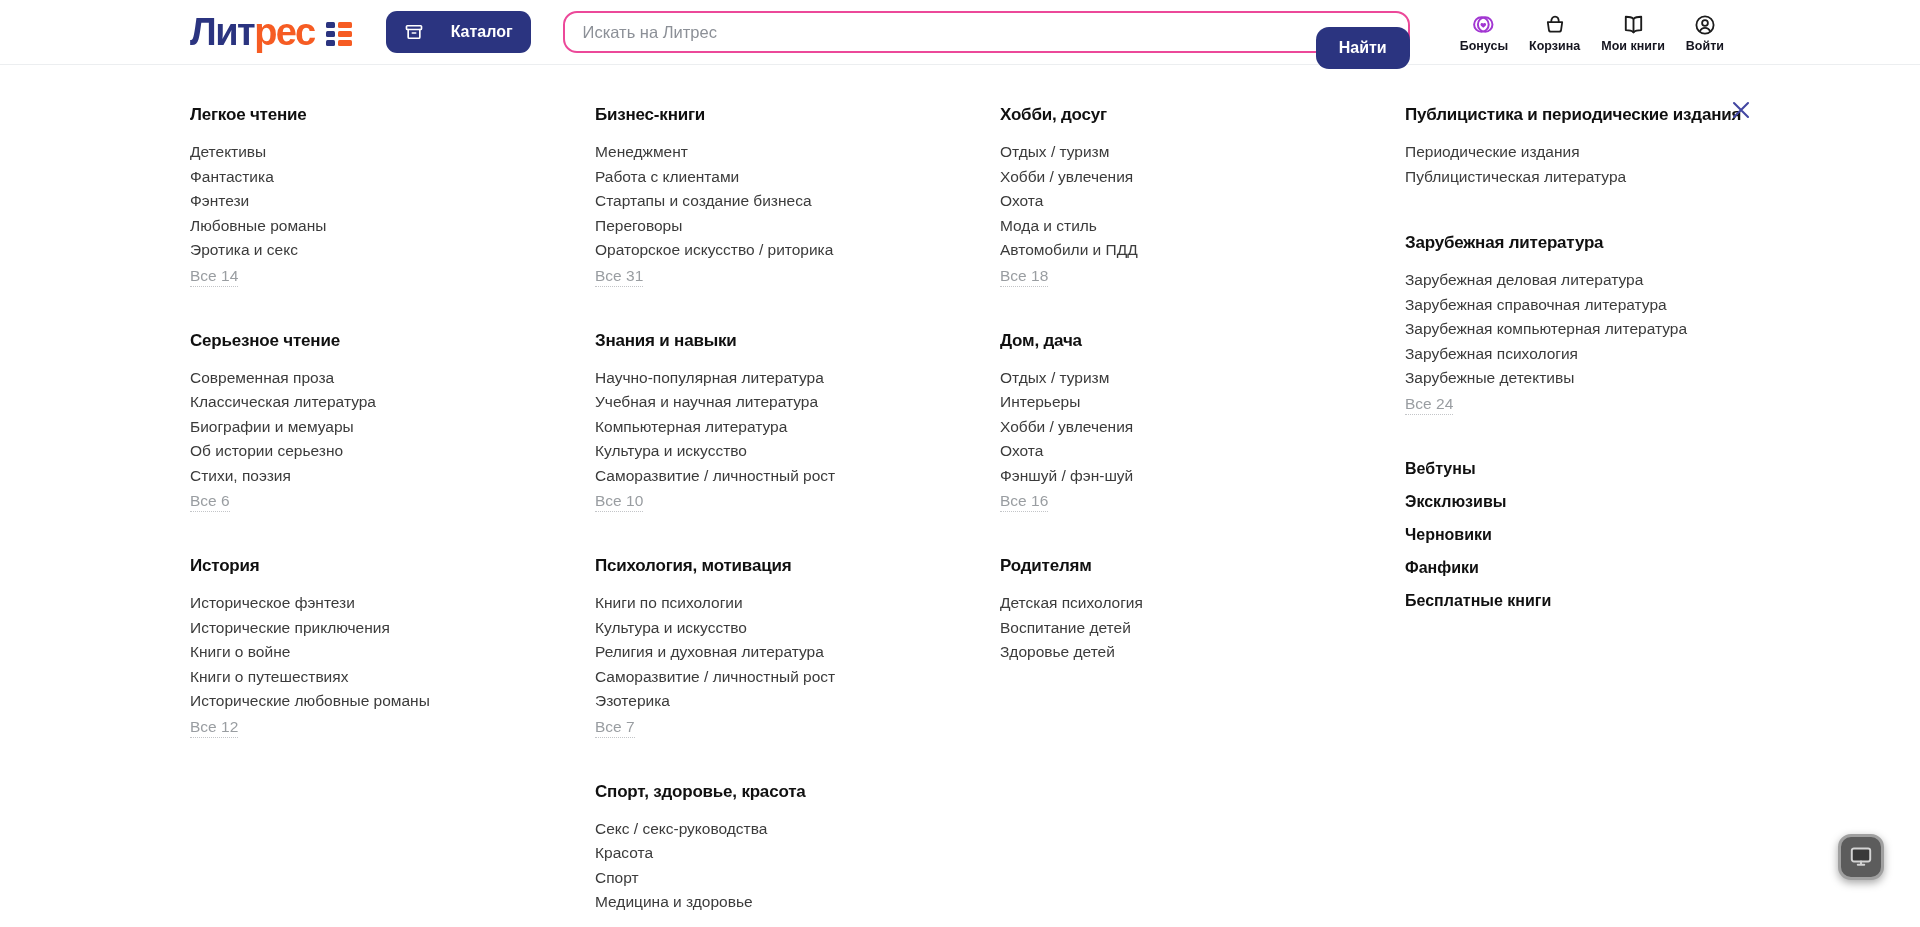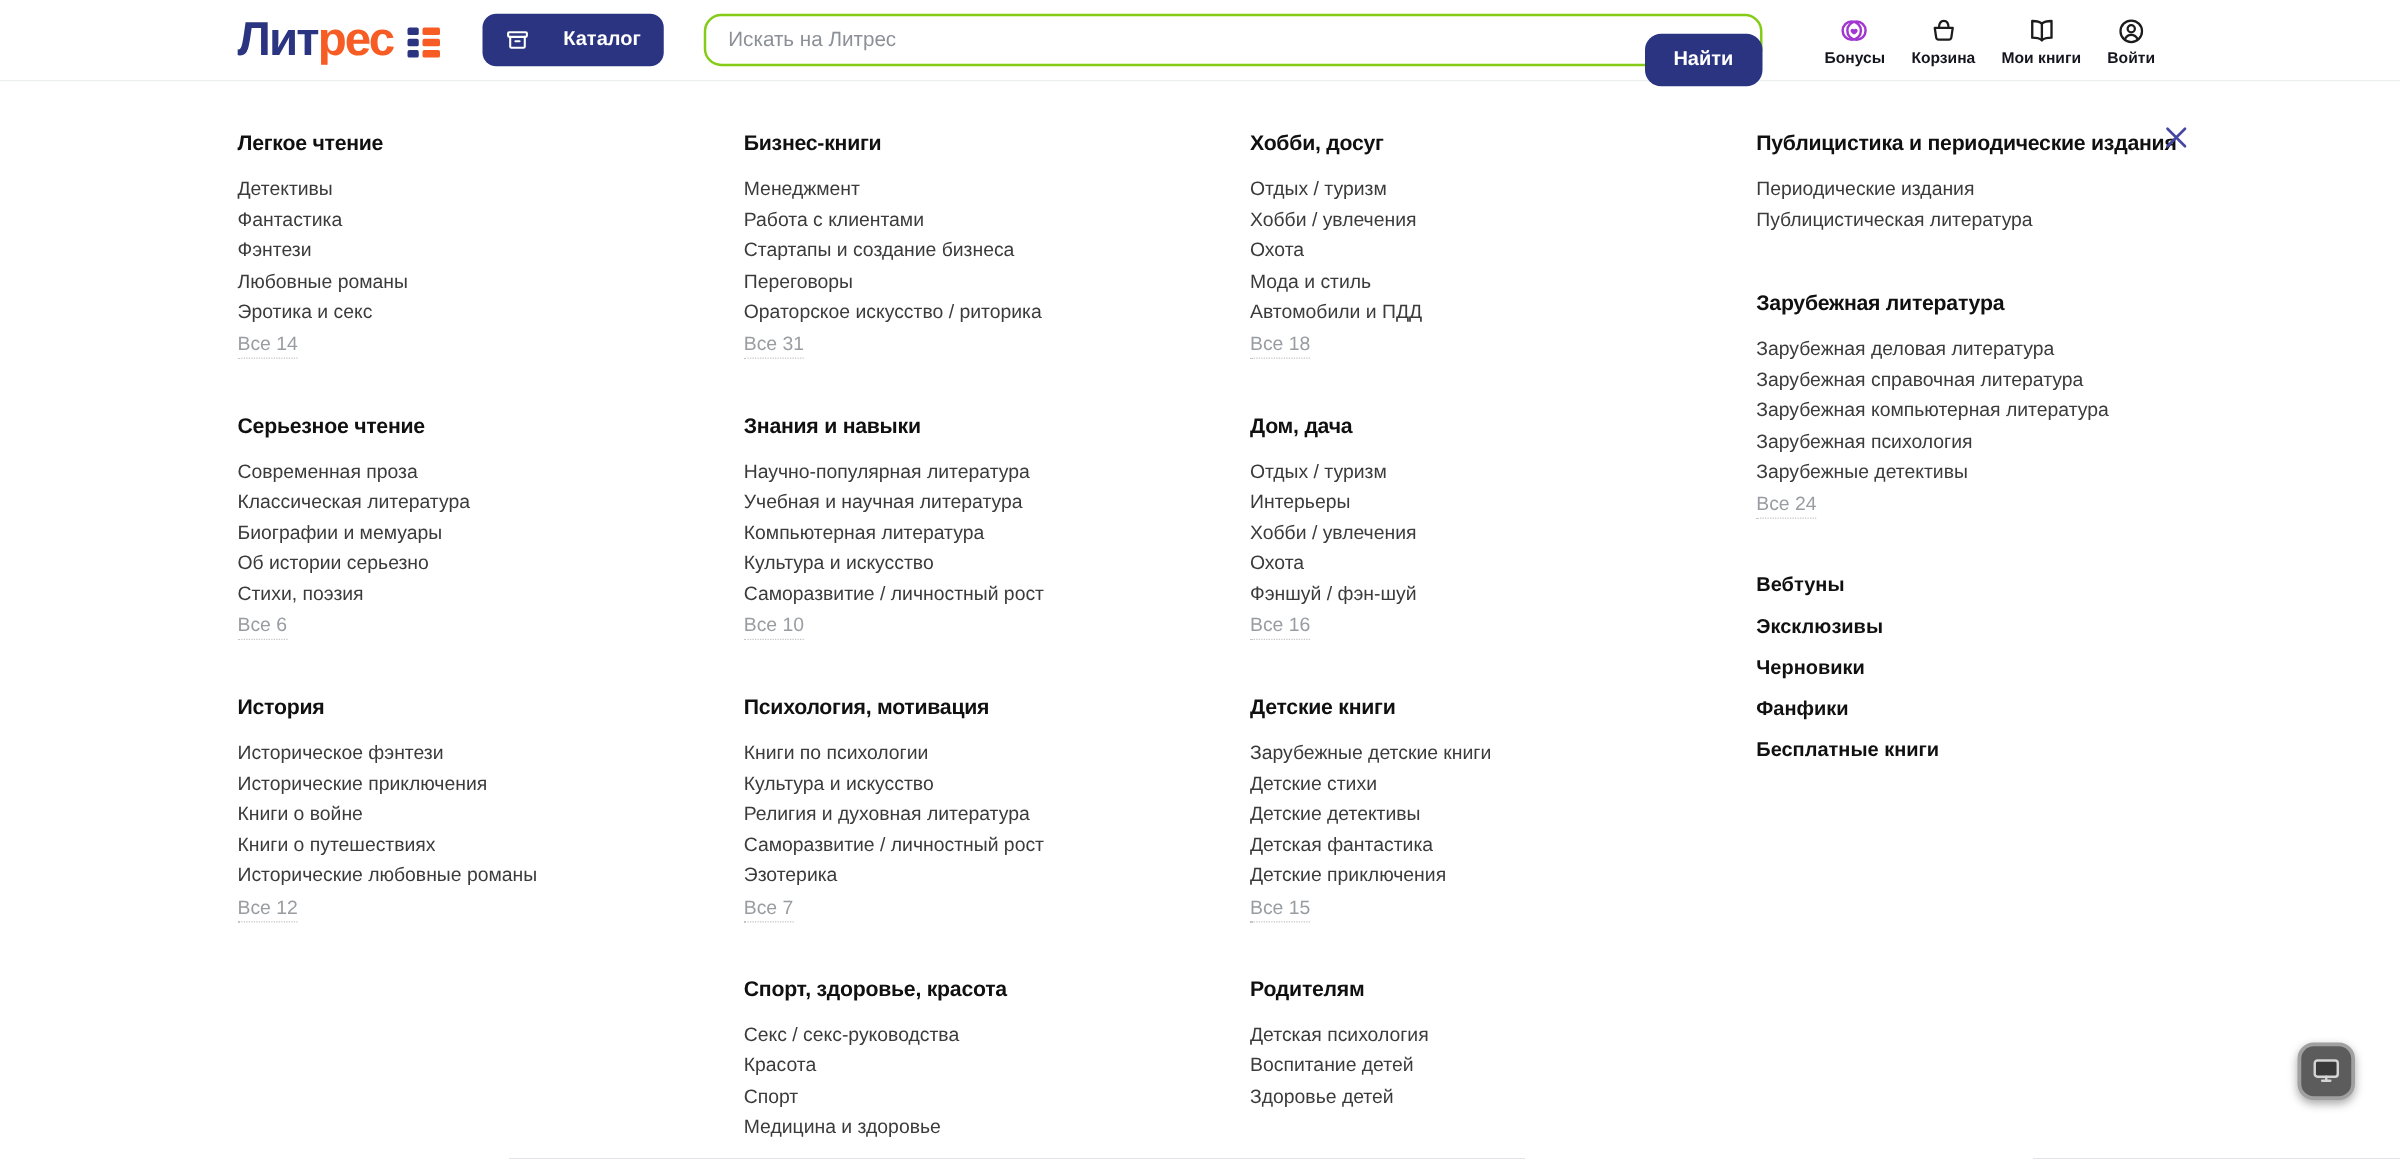--- a/index.html
+++ b/index.html
@@ -26,21 +26,21 @@
   .logo-bar .b2 { width:14px; height:6px; background:#f65c23; border-radius:1.5px; }
   .catalog-btn {
     margin-left:34px; height:42px; padding:16px 18px;
     background:#2b3480; color:#fff; border:none; border-radius:11px;
     display:flex; align-items:center; gap:27px; cursor:pointer;
     font-family:"Liberation Sans", sans-serif; font-size:16px; font-weight:bold;
     flex:0 0 auto;
   }
   .search-wrap { flex:1 1 auto; margin-left:32px; position:relative; height:42px; }
   .search-input {
-    width:100%; height:42px; border:2px solid #84cc16; border-radius:14px;
+    width:100%; height:42px; border:2px solid #ec4899; border-radius:14px;
     padding:0 130px 0 18px; font-size:16.5px; color:#333; outline:none;
     font-family:"Liberation Sans", sans-serif; background:#fff;
   }
   .search-input::placeholder { color:#8c9097; }
   .search-btn {
     position:absolute; right:0; top:16px; height:42px; padding:0 23px;
     background:#2b3480; color:#fff; border:none; border-radius:13px;
     font-size:16px; font-weight:bold; cursor:pointer;
     font-family:"Liberation Sans", sans-serif;
   }
@@ -256,29 +256,20 @@
       <div class="section">
         <h3 class="section-title">Дом, дача</h3>
         <a class="mi">Отдых / туризм</a>
         <a class="mi">Интерьеры</a>
         <a class="mi">Хобби / увлечения</a>
         <a class="mi">Охота</a>
         <a class="mi">Фэншуй / фэн-шуй</a>
         <a class="more">Все 16</a>
       </div>
       <div class="section">
-        <h3 class="section-title">Детские книги</h3>
-        <a class="mi">Зарубежные детские книги</a>
-        <a class="mi">Детские стихи</a>
-        <a class="mi">Детские детективы</a>
-        <a class="mi">Детская фантастика</a>
-        <a class="mi">Детские приключения</a>
-        <a class="more">Все 15</a>
-      </div>
-      <div class="section">
         <h3 class="section-title">Родителям</h3>
         <a class="mi">Детская психология</a>
         <a class="mi">Воспитание детей</a>
         <a class="mi">Здоровье детей</a>
       </div>
     </div>
 
     <div class="col">
       <div class="section">
         <h3 class="section-title">Публицистика и периодические издания</h3>

